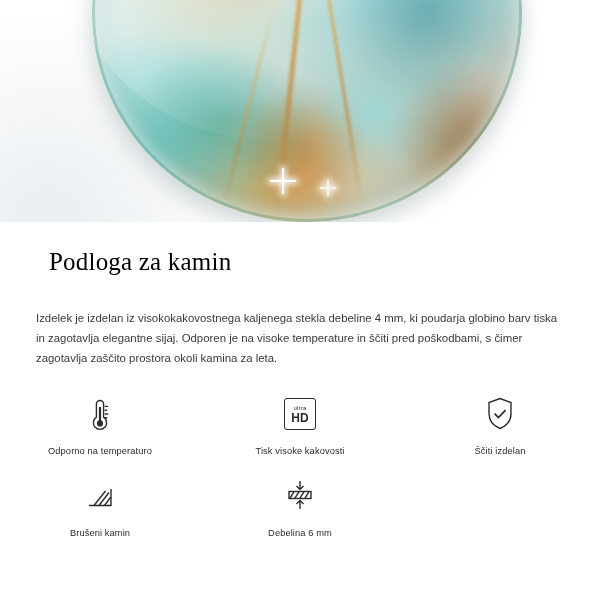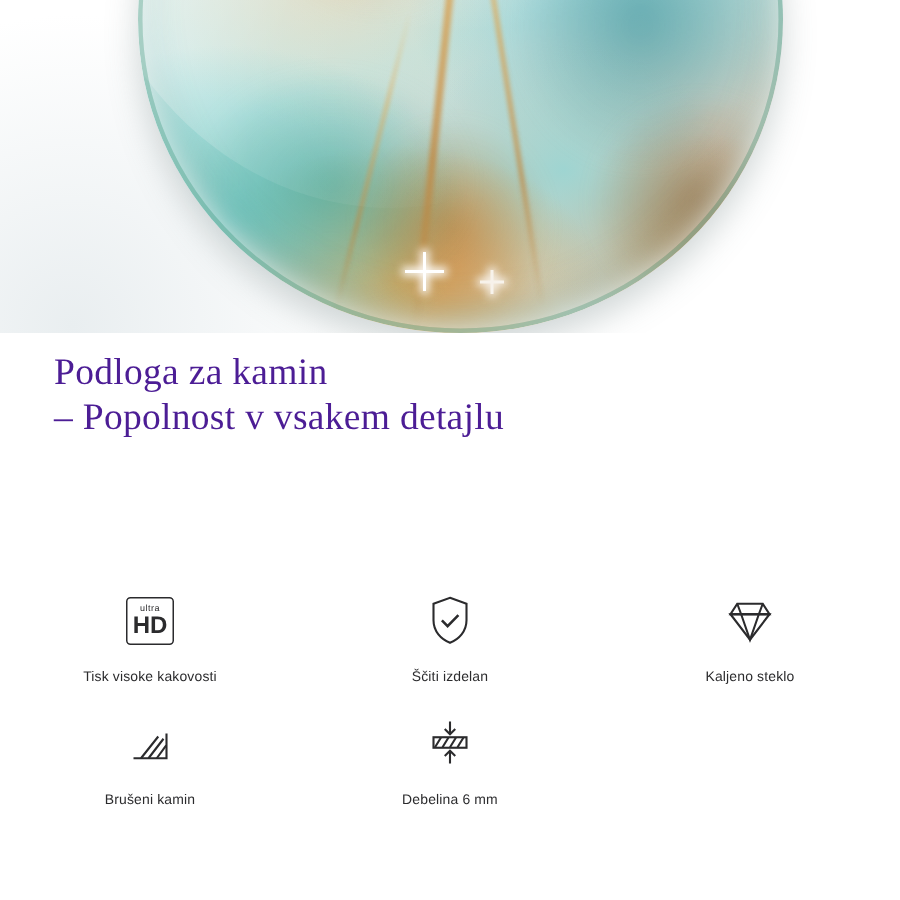--- a/index.html
+++ b/index.html
@@ -121,27 +121,27 @@
   .sp2 { left: 320px; top: 180px; width: 16px; height: 16px; opacity: .85; }
 
   
   .content {
     position: absolute;
     left: 0;
     top: 222px;
     width: 600px;
   }
   .headline {
-    margin: 0;
+    margin: 13px;
     padding: 12px 0 0 36px;
     font-family: "Liberation Serif", serif;
     font-weight: 400;
     font-size: 25px;
     line-height: 30px;
-    color: #4c1d95;
+    color: #000000;
     letter-spacing: 0.2px;
   }
   .headline .l2 { display: block; }
 
   .para {
     margin: 0;
     padding: 18px 42px 0 36px;
     font-size: 11.4px;
     line-height: 20px;
     color: #3a3a3c;
@@ -187,21 +187,21 @@
     align-items: center;
     justify-content: center;
     line-height: 1;
   }
   .hd-badge .t {
     font-size: 6px;
     letter-spacing: 0.3px;
     color: #2b2b2d;
   }
   .hd-badge .b {
-    font-size: 16px;
+    font-size: 12px;
     font-weight: bold;
     color: #2b2b2d;
     margin-top: 1px;
   }
 </style>
 </head>
 <body>
 
 <div class="page">
 
@@ -221,26 +221,37 @@
         <div class="rim"></div>
       </div>
     </div>
     <div class="sparkle sp1"></div>
     <div class="sparkle sp2"></div>
   </div>
 
   <div class="content">
     <h1 class="headline">
       <span>Podloga za kamin</span>
-      <span class="l2">– Popolnost v vsakem detajlu</span>
     </h1>
+    <p class="para">Izdelek je izdelan iz visokokakovostnega kaljenega stekla debeline 4 mm, ki poudarja globino barv tiska in zagotavlja elegantne sijaj. Odporen je na visoke temperature in ščiti pred poškodbami, s čimer zagotavlja zaščito prostora okoli kamina za leta.</p>
   </div>
 
   <div class="features">
 
+    <div class="feature">
+      <div class="ico">
+        <svg width="38" height="40" viewBox="0 0 38 40" fill="none" stroke="#2b2b2d" stroke-width="1.4">
+          <path d="M19 6.5a3.6 3.6 0 0 1 3.6 3.6v13.1a6.6 6.6 0 1 1-7.2 0V10.1A3.6 3.6 0 0 1 19 6.5z"></path>
+          <circle cx="19" cy="29.4" r="3.1" fill="#2b2b2d" stroke="none"></circle>
+          <rect x="17.9" y="13" width="2.2" height="14" fill="#2b2b2d" stroke="none"></rect>
+          <path d="M23.8 12.4h3.4M23.8 16.2h2.4M23.8 20h3.4M23.8 23.8h2.4"></path>
+        </svg>
+      </div>
+      <div class="cap">Odporno na temperaturo</div>
+    </div>
 
     <div class="feature">
       <div class="ico">
         <div class="hd-badge">
           <span class="t">ultra</span>
           <span class="b">HD</span>
         </div>
       </div>
       <div class="cap">Tisk visoke kakovosti</div>
     </div>
@@ -248,30 +259,20 @@
     <div class="feature">
       <div class="ico">
         <svg width="38" height="42" viewBox="0 0 38 42" fill="none" stroke="#2b2b2d" stroke-width="1.4">
           <path d="M19 5.5l11 4v11c0 7.4-5 12.6-11 15-6-2.4-11-7.6-11-15v-11l11-4z"></path>
           <path d="M13.6 20.6l3.8 3.9 7.2-7.4" stroke-width="1.7"></path>
         </svg>
       </div>
       <div class="cap">Ščiti izdelan</div>
     </div>
 
-    <div class="feature">
-      <div class="ico">
-        <svg width="42" height="36" viewBox="0 0 42 36" fill="none" stroke="#2b2b2d" stroke-width="1.4">
-          <path d="M8 13.5h26L21 30.5 8 13.5z"></path>
-          <path d="M12.5 6.5h17l4.5 7H8l4.5-7z"></path>
-          <path d="M12.5 6.5l2.6 7L21 30.5l5.9-17 2.6-7M8 13.5h26"></path>
-        </svg>
-      </div>
-      <div class="cap">Kaljeno steklo</div>
-    </div>
 
     <div class="feature">
       <div class="ico">
         <svg width="40" height="36" viewBox="0 0 40 36" fill="none" stroke="#2b2b2d" stroke-width="1.4">
           <path d="M9 27.5h22L31 11"></path>
           <path d="M14 27.5L25.5 13M19 27.5L29 14.5M24.5 27.5l6.3-8.6"></path>
         </svg>
       </div>
       <div class="cap">Brušeni kamin</div>
     </div>

